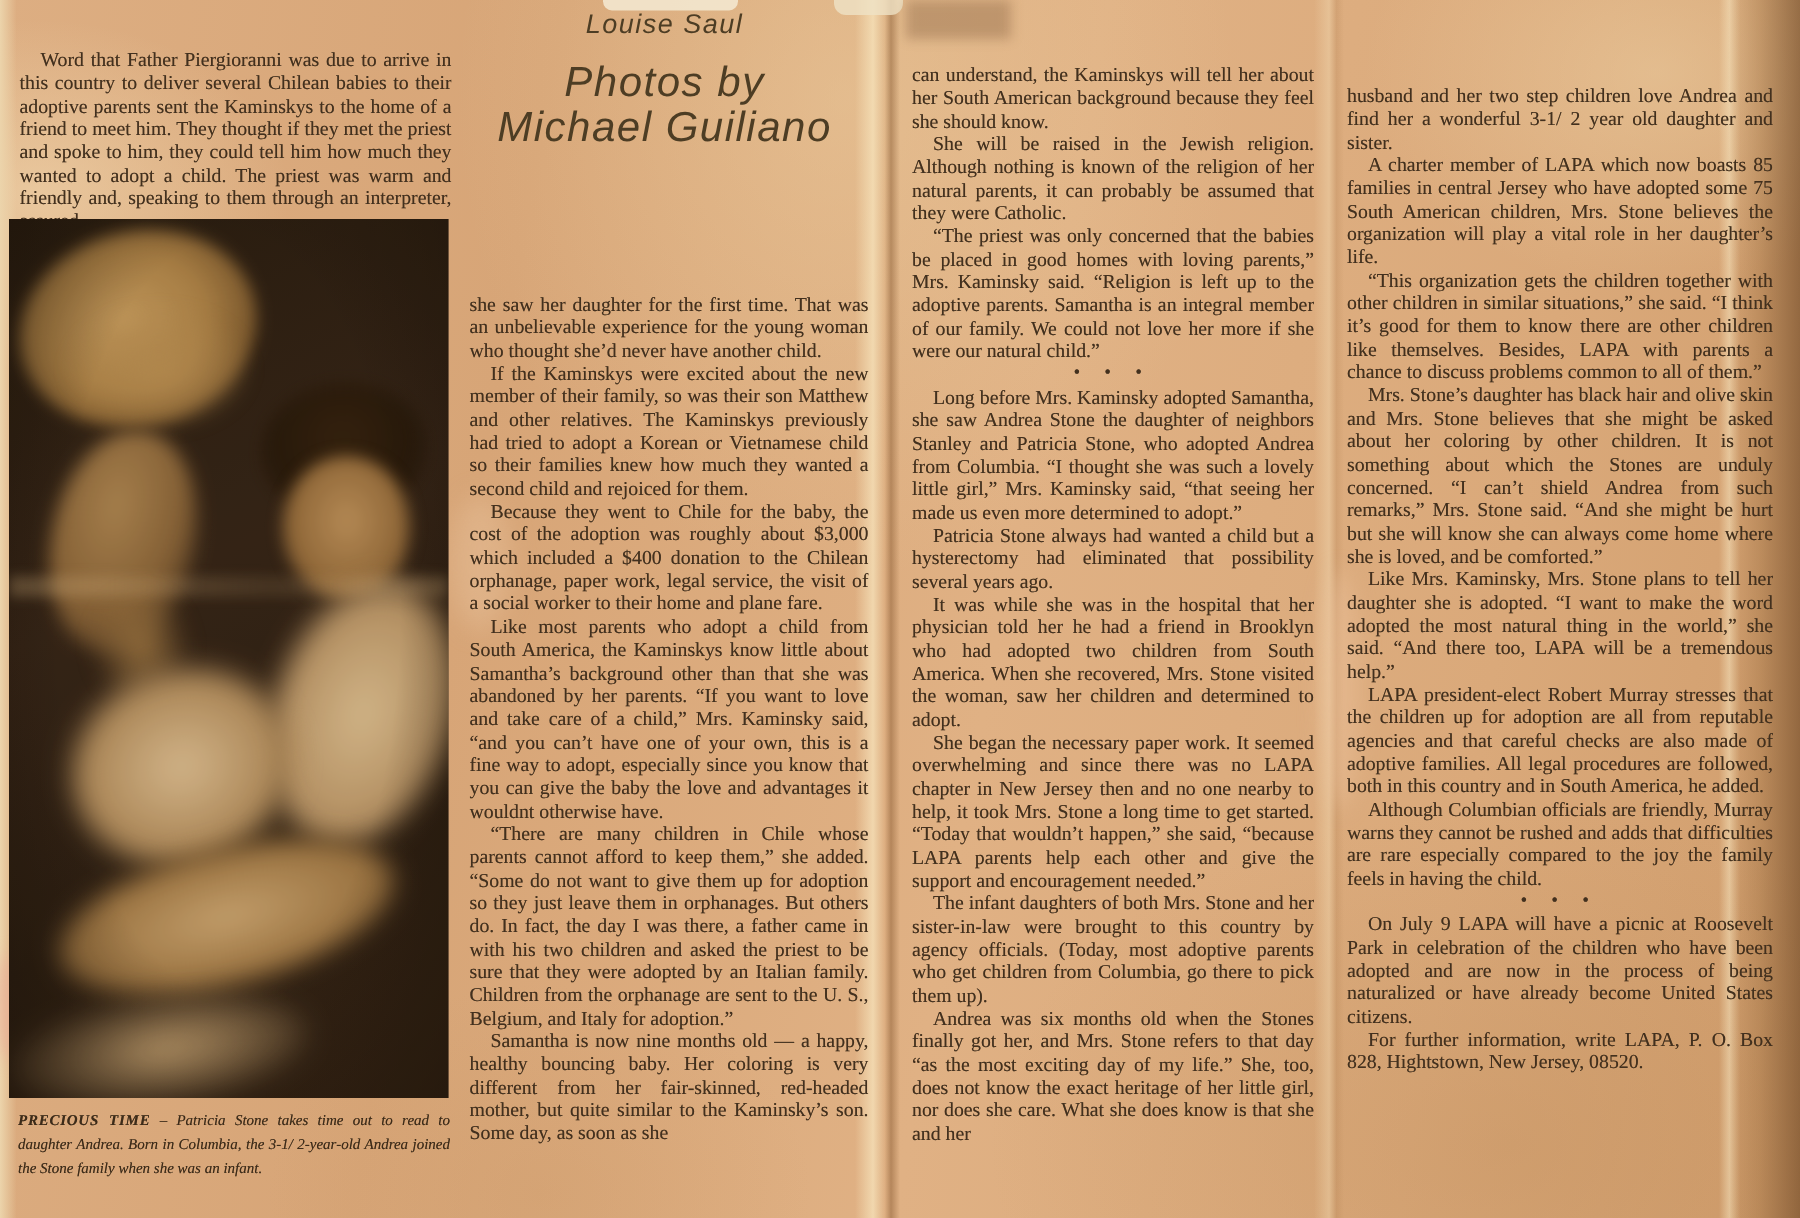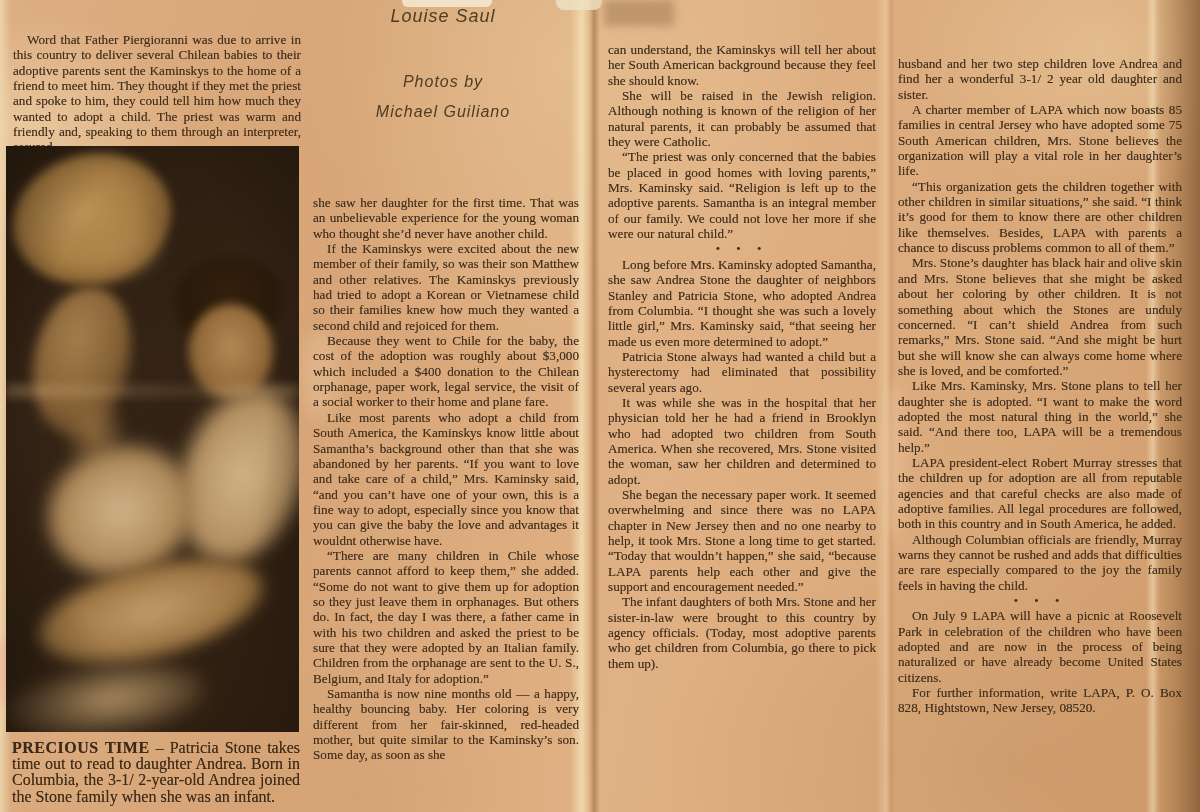--- a/index.html
+++ b/index.html
@@ -41,21 +41,21 @@
   .textblock p.sep{text-indent:0;text-align:center;letter-spacing:7px;font-weight:bold;font-size:11px;}
   .col1-text{left:13px;top:1px;width:288px;height:142px;margin-top:31px;}
   .col2-text{left:313px;top:170px;width:266px;height:642px;margin-top:25px;}
   .col3-text{left:608px;top:42px;width:268px;height:770px;}
   .col4-text{left:898px;top:56px;width:284px;height:756px;}
 
   
   .byline-wrap{position:absolute;left:313px;top:6px;width:260px;text-align:center;
     font-family:"Liberation Sans","DejaVu Sans",sans-serif;font-style:italic;color:#4d3d24;}
   .byline-author{font-size:18px;letter-spacing:1px;}
-  .photo-credit{margin-top:40px;font-size:16px;line-height:30px;letter-spacing:1px;}
+  .photo-credit{margin-top:13px;font-size:28px;line-height:30px;letter-spacing:1px;}
 
   
   .photo{position:absolute;left:6px;top:146px;width:293px;height:586px;overflow:hidden;
     background:linear-gradient(155deg,#171009 0%,#251911 40%,#1c130c 70%,#26190f 100%);}
   .photo .shape{position:absolute;border-radius:50%;}
   .woman-hair{left:6px;top:8px;width:160px;height:130px;filter:blur(5px);
     background:radial-gradient(ellipse at 45% 45%,#c29a5e 0%,#a57d44 45%,#6b4c26 75%,rgba(60,40,20,0) 100%);
     transform:rotate(-14deg);}
   .woman-hair2{left:40px;top:60px;width:120px;height:80px;filter:blur(6px);
     background:radial-gradient(ellipse,#b28a50 0%,rgba(90,62,30,0) 75%);}
@@ -76,21 +76,21 @@
   .arm-lower{left:0px;top:520px;width:200px;height:70px;filter:blur(9px);transform:rotate(-8deg);
     background:radial-gradient(ellipse,#cdab7a 0%,rgba(80,55,28,0) 85%);}
   .photo-streak{position:absolute;left:0;top:238px;width:293px;height:14px;filter:blur(4px);
     background:linear-gradient(90deg,rgba(214,180,130,.35),rgba(214,180,130,.12) 60%,rgba(214,180,130,.3));border-radius:0;}
   .photo-vignette{position:absolute;inset:0;
     background:radial-gradient(ellipse at 50% 45%,rgba(0,0,0,0) 55%,rgba(8,4,2,.55) 100%);}
   .photo-sepia{position:absolute;inset:0;background:rgba(166,112,58,.12);}
 
   
   .caption{position:absolute;left:12px;top:740px;width:288px;text-align:justify;
-    font-size:16px;line-height:16.2px;color:#3c2b19;text-shadow:0 0 .4px rgba(60,43,25,.6);}
+    font-size:10px;line-height:16.2px;color:#3c2b19;text-shadow:0 0 .4px rgba(60,43,25,.6);font-style:italic;}
   .caption b{letter-spacing:.5px;}
 </style>
 </head>
 <body>
 
 <div class="page">
 
   <div class="edge-left"></div>
   <div class="fold-23"></div>
   <div class="fold-34"></div>
@@ -146,20 +146,21 @@
   <div class="textblock col3-text">
       <p class="noindent">can understand, the Kaminskys will tell her about her South American background because they feel she should know.</p>
       <p class="">She will be raised in the Jewish religion. Although nothing is known of the religion of her natural parents, it can probably be assumed that they were Catholic.</p>
       <p class="">“The priest was only concerned that the babies be placed in good homes with loving parents,” Mrs. Kaminsky said. “Religion is left up to the adoptive parents. Samantha is an integral member of our family. We could not love her more if she were our natural child.”</p>
       <p class="sep">• • •</p>
       <p class="">Long before Mrs. Kaminsky adopted Samantha, she saw Andrea Stone the daughter of neighbors Stanley and Patricia Stone, who adopted Andrea from Columbia. “I thought she was such a lovely little girl,” Mrs. Kaminsky said, “that seeing her made us even more determined to adopt.”</p>
       <p class="">Patricia Stone always had wanted a child but a hysterectomy had eliminated that possibility several years ago.</p>
       <p class="">It was while she was in the hospital that her physician told her he had a friend in Brooklyn who had adopted two children from South America. When she recovered, Mrs. Stone visited the woman, saw her children and determined to adopt.</p>
       <p class="">She began the necessary paper work. It seemed overwhelming and since there was no LAPA chapter in New Jersey then and no one nearby to help, it took Mrs. Stone a long time to get started. “Today that wouldn’t happen,” she said, “because LAPA parents help each other and give the support and encouragement needed.”</p>
       <p class="">The infant daughters of both Mrs. Stone and her sister-in-law were brought to this country by agency officials. (Today, most adoptive parents who get children from Columbia, go there to pick them up).</p>
+      <p class="">Andrea was six months old when the Stones finally got her, and Mrs. Stone refers to that day “as the most exciting day of my life.” She, too, does not know the exact heritage of her little girl, nor does she care. What she does know is that she and her</p>
     </div>
 
   <div class="textblock col4-text">
       <p class="noindent">husband and her two step children love Andrea and find her a wonderful 3-1/ 2 year old daughter and sister.</p>
       <p class="">A charter member of LAPA which now boasts 85 families in central Jersey who have adopted some 75 South American children, Mrs. Stone believes the organization will play a vital role in her daughter’s life.</p>
       <p class="">“This organization gets the children together with other children in similar situations,” she said. “I think it’s good for them to know there are other children like themselves. Besides, LAPA with parents a chance to discuss problems common to all of them.”</p>
       <p class="">Mrs. Stone’s daughter has black hair and olive skin and Mrs. Stone believes that she might be asked about her coloring by other children. It is not something about which the Stones are unduly concerned. “I can’t shield Andrea from such remarks,” Mrs. Stone said. “And she might be hurt but she will know she can always come home where she is loved, and be comforted.”</p>
       <p class="">Like Mrs. Kaminsky, Mrs. Stone plans to tell her daughter she is adopted. “I want to make the word adopted the most natural thing in the world,” she said. “And there too, LAPA will be a tremendous help.”</p>
       <p class="">LAPA president-elect Robert Murray stresses that the children up for adoption are all from reputable agencies and that careful checks are also made of adoptive families. All legal procedures are followed, both in this country and in South America, he added.</p>
       <p class="">Although Columbian officials are friendly, Murray warns they cannot be rushed and adds that difficulties are rare especially compared to the joy the family feels in having the child.</p>

